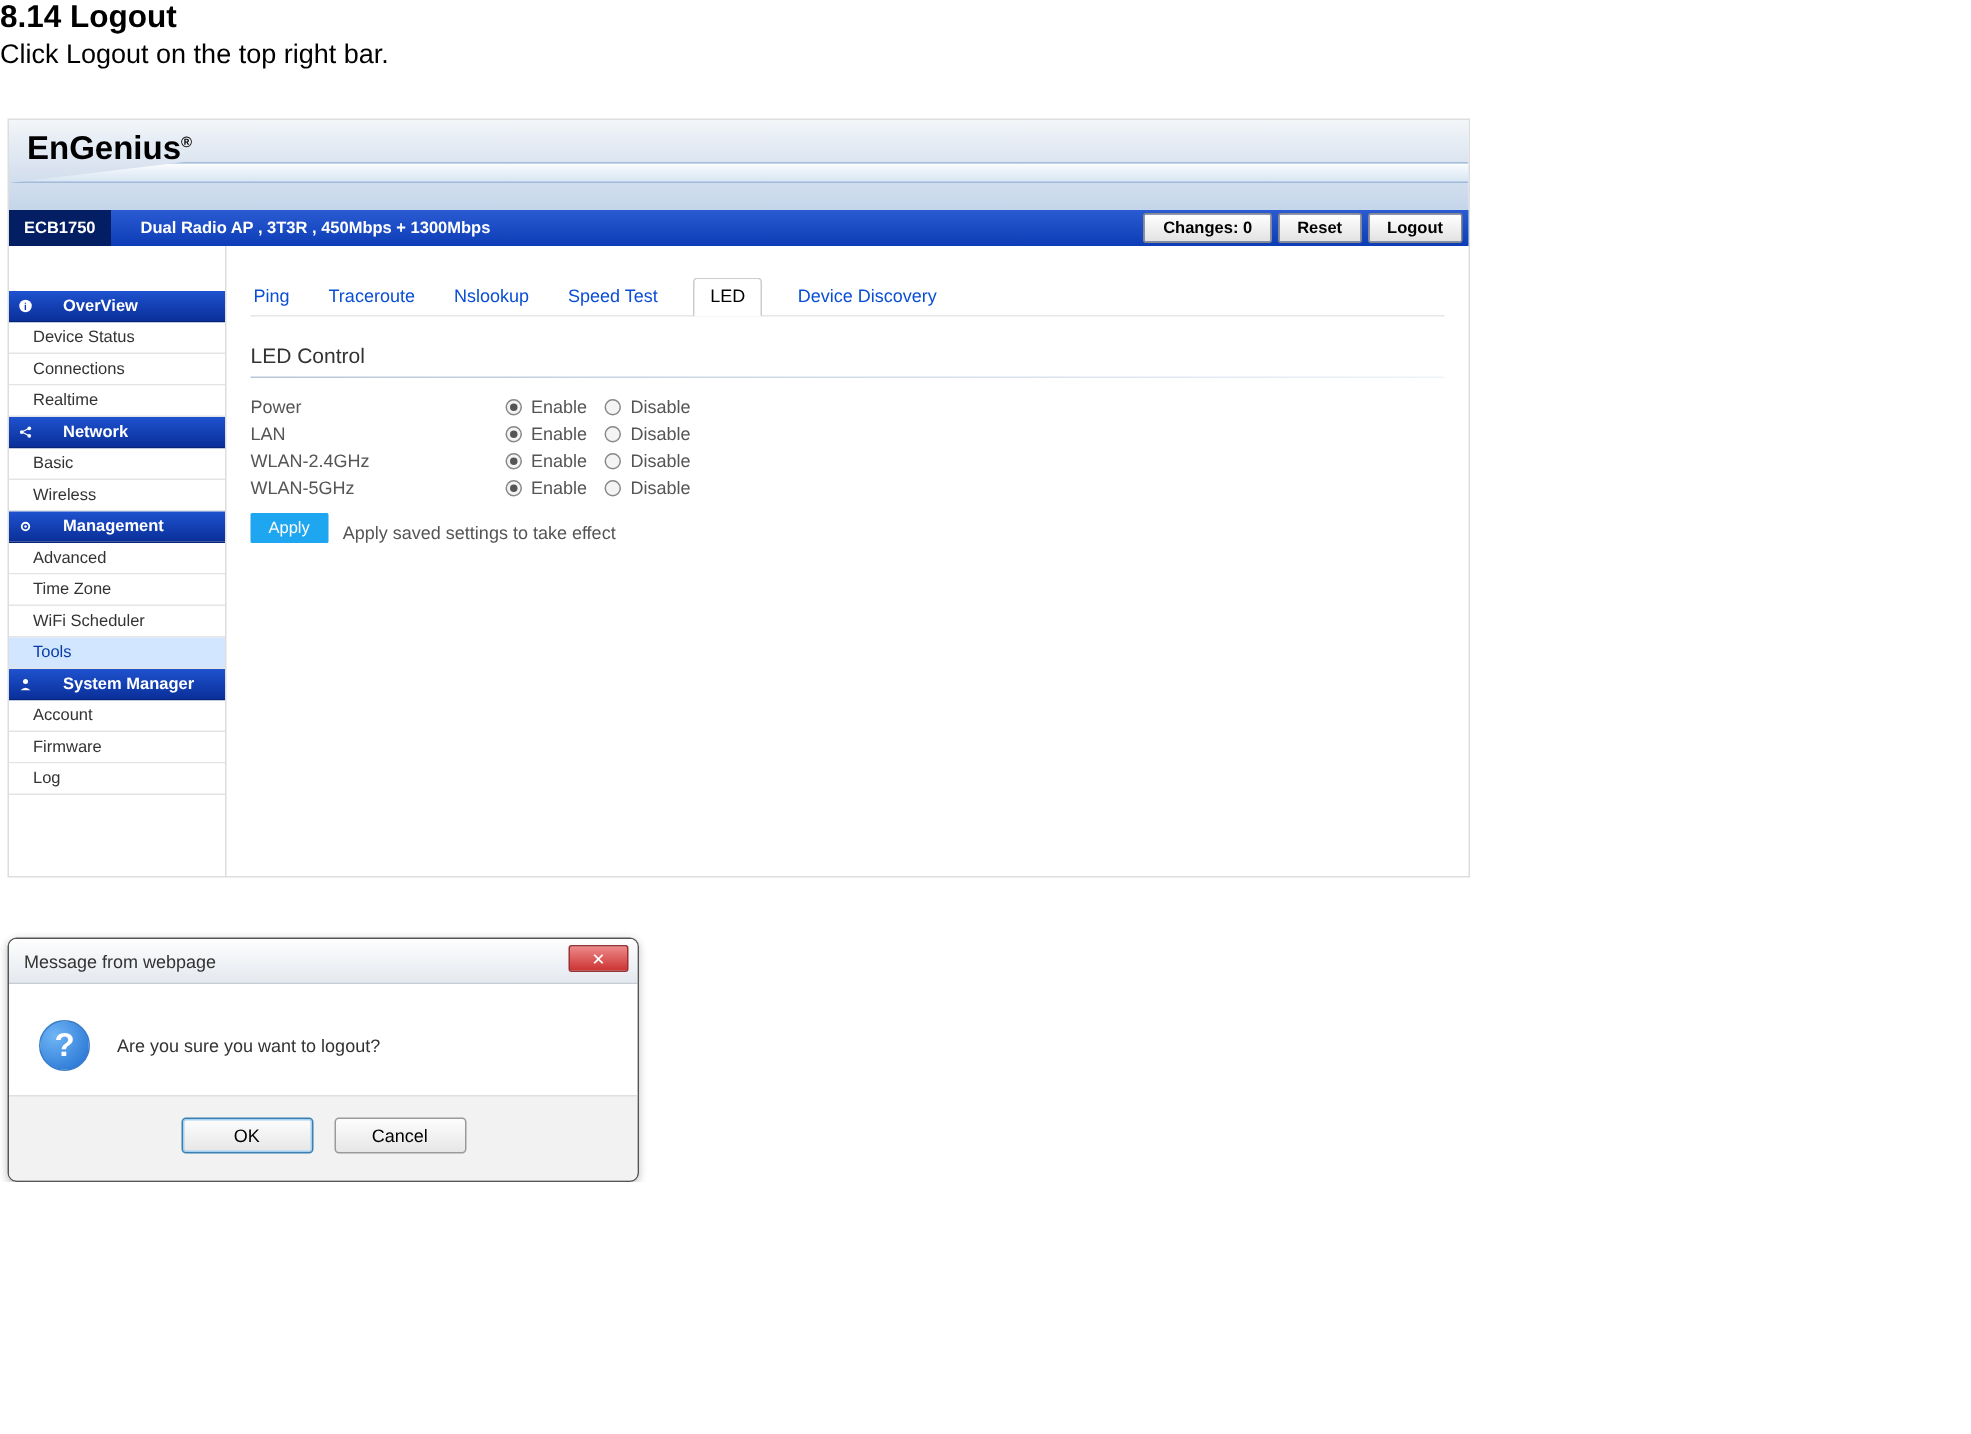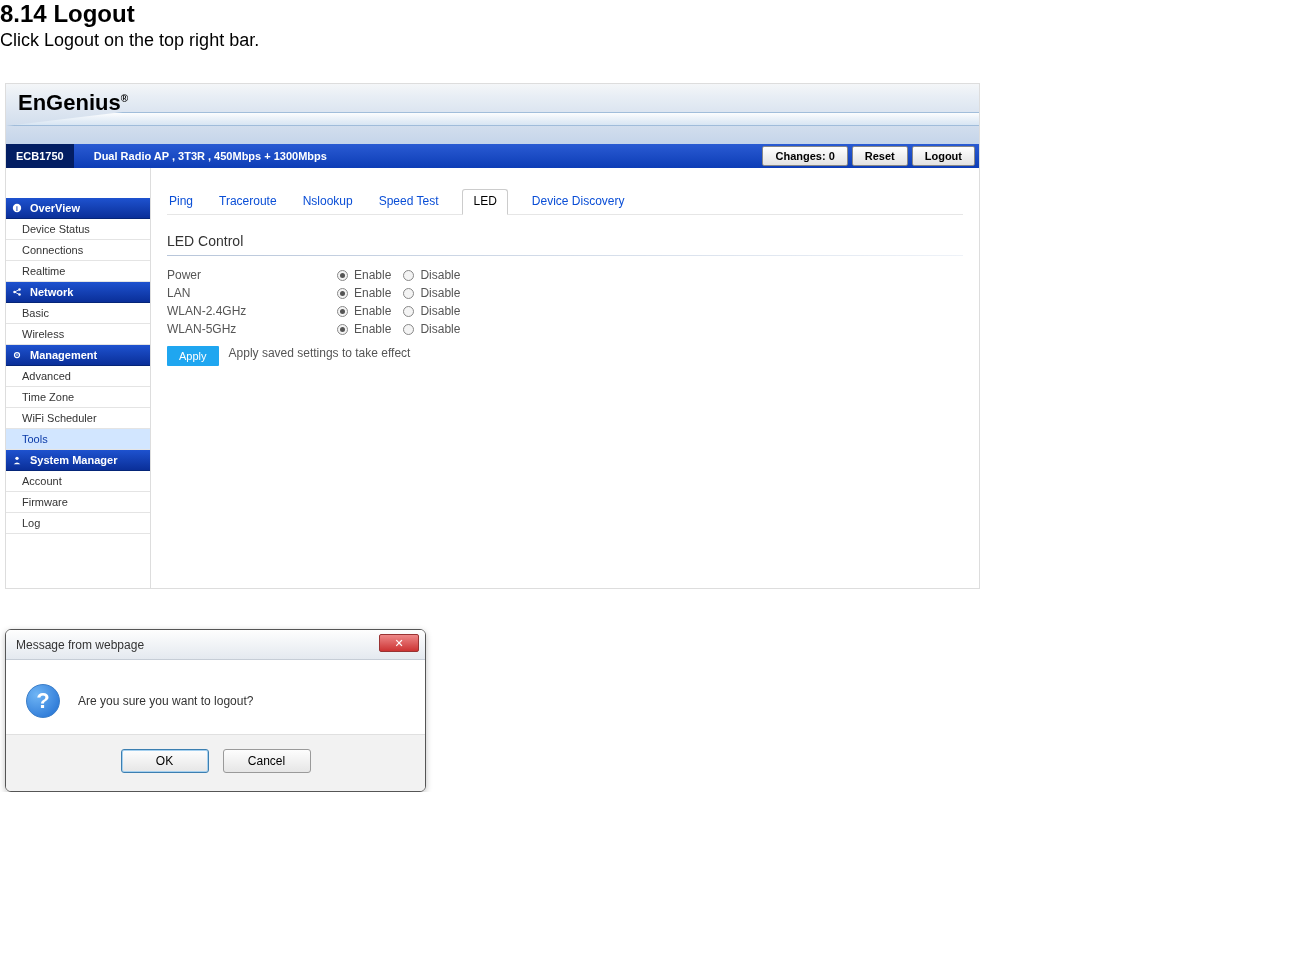--- a/index.html
+++ b/index.html
@@ -1,56 +1,56 @@
 <!DOCTYPE html>
 <html><head>
 <meta charset="utf-8">
 <style>
   * { box-sizing: border-box; margin: 0; padding: 0; }
   body { font-family: "Segoe UI", Arial, sans-serif; background: #fff; width: 1314px; position: relative; }
-  .doc-heading { font-family: "Segoe UI", Arial, sans-serif; font-weight: bold; font-size: 24px; padding: 0 0 2px 0; }
+  .doc-heading { font-family: "Segoe UI", Arial, sans-serif; font-weight: bold; font-size: 21px; padding: 0 0 2px 0; }
   .doc-subtext { font-family: "Segoe UI", Arial, sans-serif; font-size: 18px; margin-bottom: 32px; }
 
   .router-frame { width: 975px; border: 1px solid #ddd; margin-left: 5px; background: #fff; }
 
   .router-header { height: 60px; position: relative; background: linear-gradient(to bottom, #f4f6f8 0%, #e8eef5 20%, #d8e2ef 55%, #c5d5ea 100%); text-decoration: underline; }
   .logo { position: absolute; top: 6px; left: 12px; font-family: Arial, sans-serif; font-size: 22px; font-weight: bold; color: #000; }
   .logo sup { font-size: 10px; }
   .swoosh { position: absolute; top: 28px; left: 0; right: 0; height: 14px; background: linear-gradient(to bottom, #fff, #d8e6f3); border-top: 1px solid #9bb8d8; border-bottom: 1px solid #9bb8d8; clip-path: polygon(12% 0, 100% 0, 100% 100%, 0 100%); opacity: 0.9; }
 
   .router-bar { height: 24px; background: linear-gradient(to bottom, #2a5bd3 0%, #0d3db6 100%); color: #fff; font-size: 11px; display: flex; align-items: center; position: relative; font-family: Arial, sans-serif; }
   .model-tag { background: #031e63; padding: 0 10px; height: 100%; display: flex; align-items: center; font-weight: bold; font-size: 11px; }
   .tagline { padding-left: 20px; font-weight: bold; font-size: 11px; }
   .top-btns { position: absolute; right: 4px; top: 0; height: 100%; display: flex; gap: 4px; align-items: center; }
   .top-btn { background: linear-gradient(to bottom, #fff, #e2e2e2); color: #000; font-size: 11px; font-weight: bold; padding: 3px 12px; border: 1px solid #888; border-radius: 2px; cursor: pointer; }
 
   .router-body { display: flex; min-height: 420px; }
 
   .sidebar { width: 145px; border-right: 1px solid #ddd; font-size: 11px; font-family: Arial, sans-serif; }
   .sidebar-blank { height: 30px; }
-  .side-section { background: linear-gradient(to bottom, #1e52cf, #0a2f99); color: #fff; padding: 4px 6px; font-weight: bold; font-size: 11px; display: flex; align-items: center; gap: 8px; border-bottom: 1px solid #052578; }
+  .side-section { background: linear-gradient(to bottom, #1e52cf, #0a2f99); color: #fff; padding: 4px 6px; font-weight: bold; font-size: 11px; display: flex; align-items: center; gap: 20px; border-bottom: 1px solid #052578; }
   .side-icon { width: 10px; height: 10px; display: inline-block; }
   .side-item { padding: 4px 6px 4px 16px; color: #333; border-bottom: 1px solid #e4e4e4; background: #fff; cursor: pointer; }
   .side-item.active { background: #d2e6ff; color: #0a3aa8; }
 
   .content { flex: 1; padding: 20px 16px; font-family: Arial, sans-serif; font-size: 12px; }
   .tabrow { display: flex; gap: 22px; align-items: flex-end; border-bottom: 1px solid #e6e6e6; padding-bottom: 0; margin-bottom: 18px; font-size: 12px; }
   .tab { color: #0a4ed6; padding: 4px 2px 6px; cursor: pointer; }
   .tab.active { color: #000; border: 1px solid #ccc; border-bottom: 1px solid #fff; border-radius: 3px 3px 0 0; padding: 4px 10px 6px; position: relative; top: 1px; background: #fff; }
   .section-title { font-size: 14px; color: #333; margin-bottom: 6px; }
   .divider { height: 1px; background: linear-gradient(to right, #b8c6da, #eef2f8); margin-bottom: 10px; }
 
   .form-row { display: flex; align-items: center; font-size: 12px; color: #555; padding: 2px 0; }
   .form-label { width: 170px; }
   .radio-pair { display: flex; align-items: center; gap: 4px; }
   .radio-dot { width: 11px; height: 11px; border: 1px solid #888; border-radius: 50%; display: inline-block; margin-right: 2px; position: relative; background: #f4f4f4; }
   .radio-dot.checked::after { content: ""; position: absolute; width: 5px; height: 5px; background: #555; border-radius: 50%; top: 2px; left: 2px; }
   .radio-label { margin-right: 8px; }
 
-  .apply-row { display: flex; align-items: flex-start; gap: 10px; margin-top: 8px; }
+  .apply-row { display: flex; align-items: flex-end; gap: 10px; margin-top: 8px; }
   .apply-btn { background: #1fa6f0; color: #fff; border: none; padding: 4px 12px; font-size: 11px; cursor: pointer; border-radius: 1px; }
   .apply-text { font-size: 12px; color: #555; }
 
   .dialog-frame { width: 421px; margin: 40px 0 0 5px; border: 1px solid #555; border-radius: 6px; overflow: hidden; box-shadow: 0 2px 6px rgba(0,0,0,.25); font-family: "Segoe UI", Arial, sans-serif; }
   .dialog-titlebar { height: 30px; background: linear-gradient(to bottom, #fefefe, #e4e9ef); display: flex; align-items: center; font-size: 12px; color: #333; position: relative; border-bottom: 1px solid #c6cdd6; }
   .dialog-title { padding-left: 10px; }
   .dialog-close { position: absolute; right: 6px; top: 4px; width: 40px; height: 18px; background: linear-gradient(to bottom, #e88, #c33); border: 1px solid #933; border-radius: 2px; display: flex; align-items: center; justify-content: center; color: #fff; font-size: 11px; cursor: pointer; }
   .dialog-body { background: #fff; padding: 24px 20px 16px; display: flex; align-items: center; gap: 18px; }
   .q-icon { width: 34px; height: 34px; border-radius: 50%; background: radial-gradient(circle at 30% 30%, #6fb5f5, #1e6cd0); color: #fff; font-size: 22px; font-weight: bold; display: flex; align-items: center; justify-content: center; border: 1px solid #3a7dc8; }
   .dialog-msg { font-size: 12px; color: #333; }

